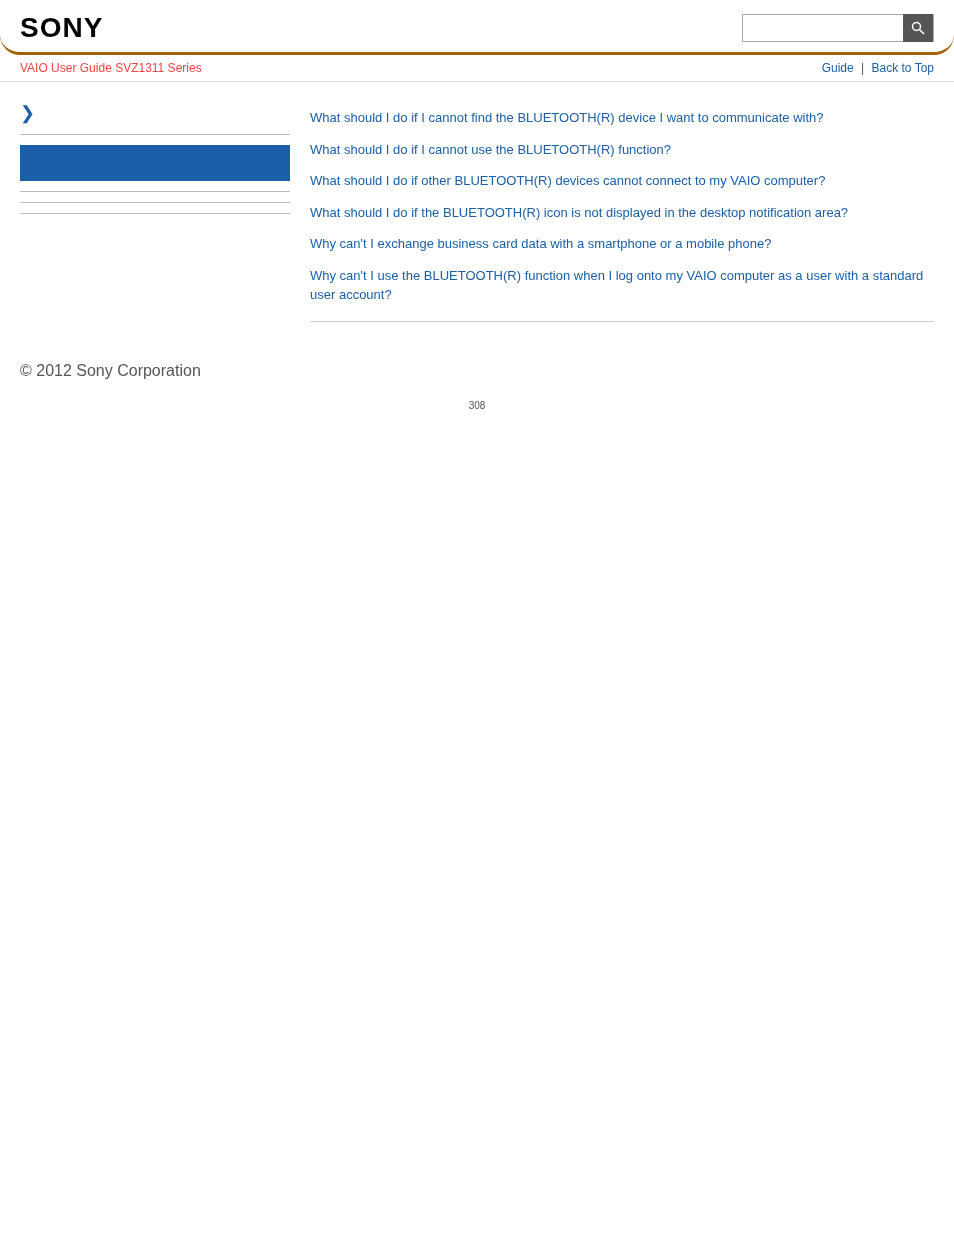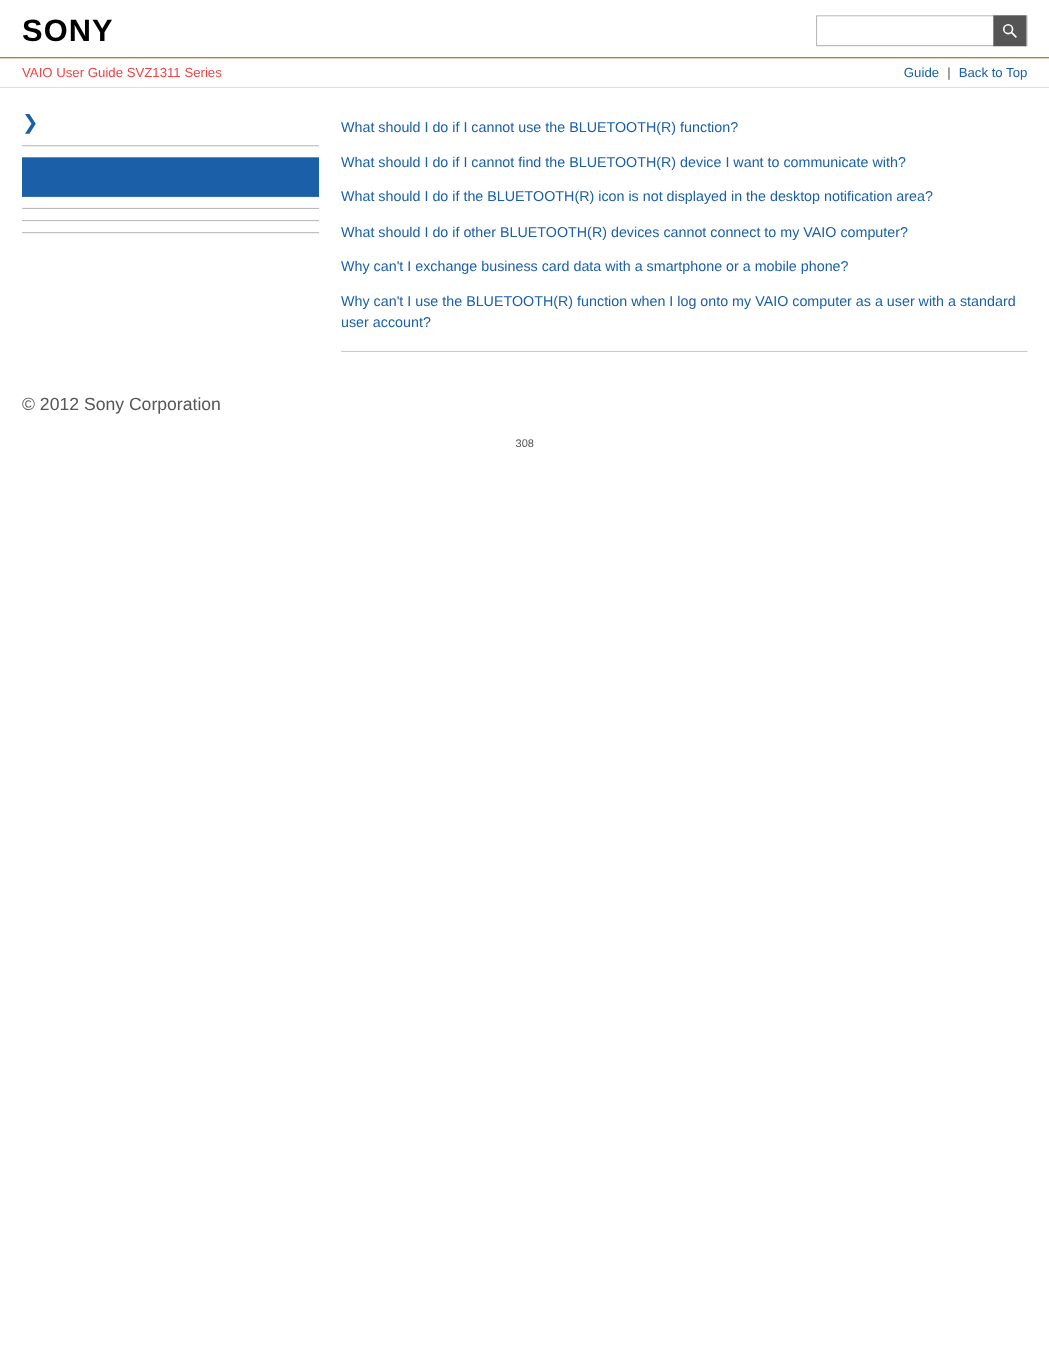--- a/index.html
+++ b/index.html
@@ -11,21 +11,22 @@
       width: 954px;
       min-height: 1235px;
     }
 
     
     .header {
       display: flex;
       align-items: center;
       justify-content: space-between;
       padding: 12px 20px 8px 20px;
-      border-bottom: 1px solid #a16207;
+      border-bottom: 3px solid #a16207;
+      border-radius: 20px;
     }
     .sony-logo {
       font-size: 28px;
       font-weight: 900;
       font-family: Arial Black, Arial, sans-serif;
       letter-spacing: 1px;
       color: #000;
     }
     .search-box {
       display: flex;
@@ -191,30 +192,30 @@
     <hr class="sidebar-divider">
     <div class="sidebar-active-block"></div>
     <hr class="sidebar-line">
     <hr class="sidebar-line">
     <hr class="sidebar-line">
   </div>
 
   <div class="content-area">
     <ul class="content-links">
     <li>
+          <a href="#">What should I do if I cannot find the BLUETOOTH(R) device I want to communicate with?</a>
+        </li>
+        <li>
           <a href="#">What should I do if I cannot use the BLUETOOTH(R) function?</a>
         </li>
         <li>
-          <a href="#">What should I do if I cannot find the BLUETOOTH(R) device I want to communicate with?</a>
+          <a href="#">What should I do if other BLUETOOTH(R) devices cannot connect to my VAIO computer?</a>
         </li>
         <li>
           <a href="#">What should I do if the BLUETOOTH(R) icon is not displayed in the desktop notification area?</a>
-        </li>
-        <li>
-          <a href="#">What should I do if other BLUETOOTH(R) devices cannot connect to my VAIO computer?</a>
         </li>
         <li>
           <a href="#">Why can't I exchange business card data with a smartphone or a mobile phone?</a>
         </li>
         <li>
           <a href="#">Why can't I use the BLUETOOTH(R) function when I log onto my VAIO computer as a user with a standard user account?</a>
         </li>
       </ul>
     <hr class="content-divider">
   </div>

